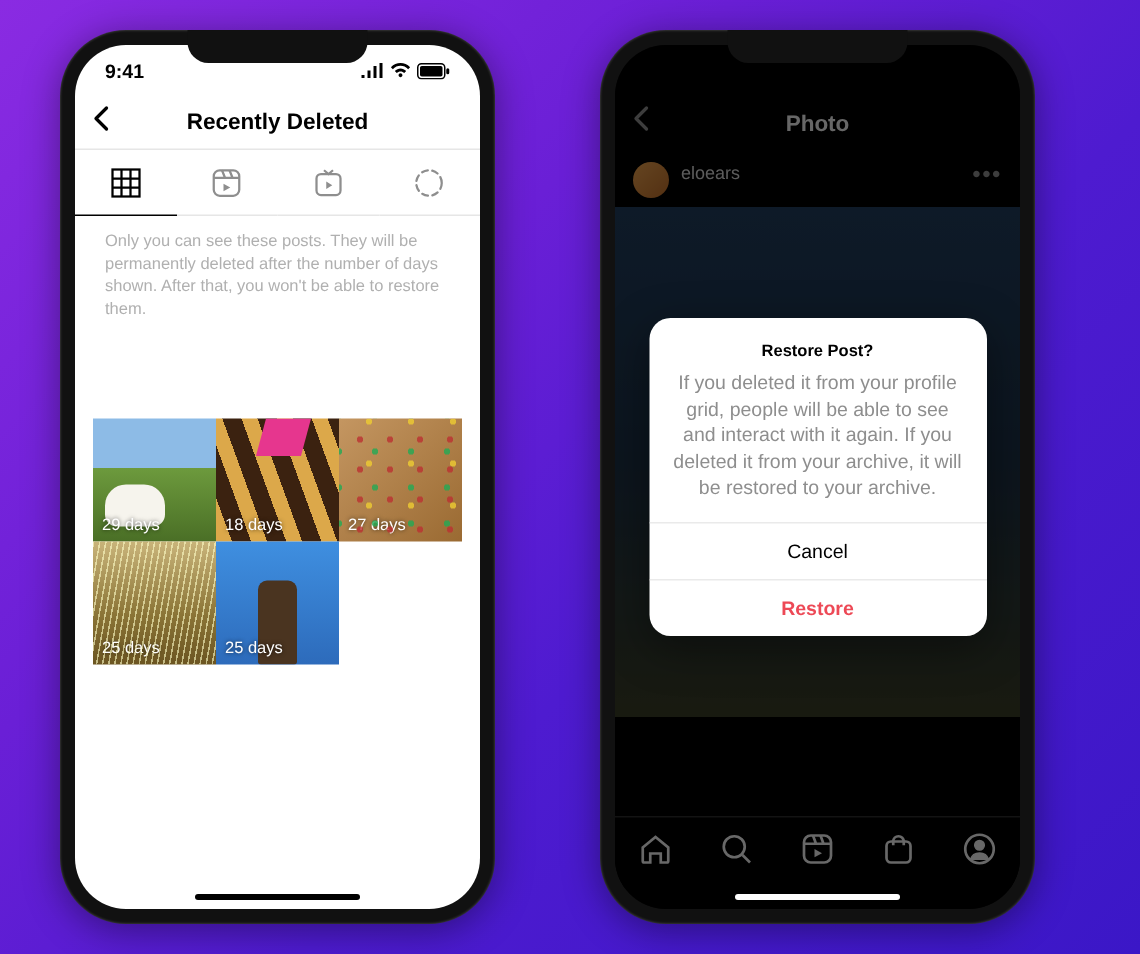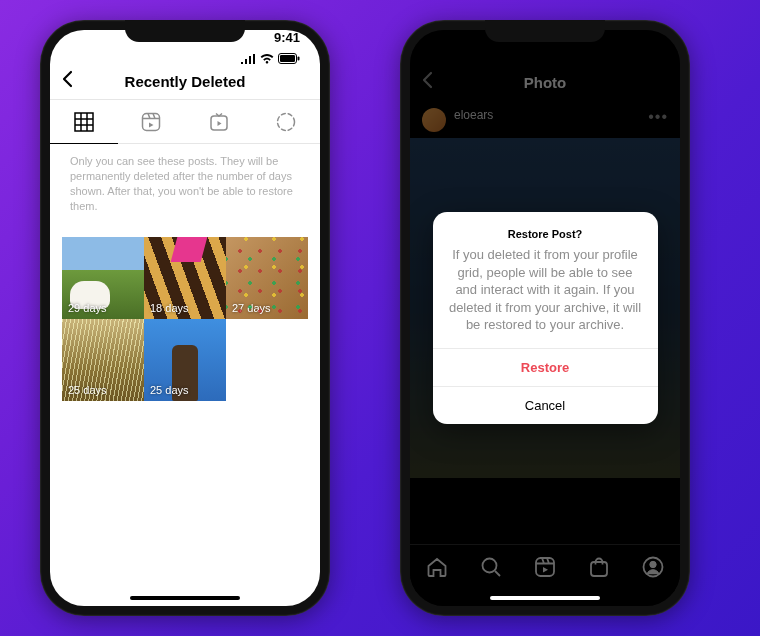--- a/index.html
+++ b/index.html
@@ -25,42 +25,42 @@
     position: relative;
     background: #fff;
   }
   .notch {
     position: absolute; top: 0; left: 50%; transform: translateX(-50%);
     width: 120px; height: 22px;
     background: #111; border-radius: 0 0 14px 14px;
     z-index: 50;
   }
   .status-bar {
-    height: 34px; display: flex; justify-content: space-between; align-items: flex-end;
-    padding: 0 20px; font-size: 13px; font-weight: 600; flex-direction: column;
+    height: 34px; display: flex; justify-content: space-between; align-items: center;
+    padding: 0 20px; font-size: 13px; font-weight: 600;
   }
   .status-bar .right { display: flex; gap: 4px; align-items: center; }
   .dark .status-bar { color: #fff; }
   .nav-bar {
     display: flex; align-items: center; height: 36px;
     position: relative; border-bottom: 0.5px solid #e6e6e6; justify-content: center;
   }
   .nav-bar .back { position: absolute; left: 12px; font-size: 20px; }
   .nav-bar .title { flex:1; text-align: center; font-weight: 600; font-size: 15px; }
   .tabs {
     display: flex; height: 44px;
   }
   .tab { flex:1; display:flex; align-items:center; justify-content:center; border-bottom: 1px solid #e6e6e6; }
   .tab.active { border-bottom: 1.5px solid #000; }
   .info-text {
     font-size: 11px; color: #b0b0b0; text-align: left;
     padding: 10px 20px 12px;
     line-height: 1.35;
   }
-  .grid { display: grid; grid-template-columns: repeat(3, 1fr); gap: 0; padding: 12px; }
+  .grid { display: grid; grid-template-columns: repeat(3, 1fr); gap: 0; padding: 12px; margin-top: 42px; }
   .cell { position: relative; aspect-ratio: 1/1; overflow: hidden; }
   .cell .label { position: absolute; left: 6px; bottom: 5px; color: #fff; font-size: 11px; text-shadow: 0 0 3px rgba(0,0,0,0.7);}
   .thumb-a { background: linear-gradient(180deg,#8dbbe6 40%,#6d9a3d 40%,#4a6f26 100%); }
   .dog { position:absolute; left:8px; bottom:10px; width:40px; height:28px; background:#f6f4ed; border-radius: 14px 14px 8px 8px; }
   .thumb-b { background: repeating-linear-gradient(70deg,#dca84a 0 10px,#3b2210 10px 22px); }
   .pink { position:absolute; top:0; left:30px; width:30px; height:25px; background:#e6368e; transform: skewX(-15deg);}
   .thumb-c { background: linear-gradient(135deg,#c49661 0%,#9a6a32 100%); }
   .thumb-c::after{content:"";position:absolute;inset:0;background-image:radial-gradient(circle,#b33 2px,transparent 2px),radial-gradient(circle,#2a5 2px,transparent 2px),radial-gradient(circle,#ec3 2px,transparent 2px);background-size:20px 20px,24px 24px,28px 28px;background-position:4px 4px,12px 10px,6px 16px;opacity:0.8;}
   .thumb-d { background: linear-gradient(180deg,#c9b47a 0%,#8a7436 60%,#6b5522 100%); }
   .thumb-d::after{content:"";position:absolute;inset:0;background-image:repeating-linear-gradient(100deg,rgba(255,255,200,0.6) 0 1px,transparent 1px 4px);}
@@ -227,20 +227,20 @@
             <path d="M4.8 18.3c1-3 3.5-4.6 6.2-4.6s5.2 1.6 6.2 4.6" fill="#e6e6e6"></path>
           </svg></span>
     </div>
 
     <div class="overlay">
       <div class="dialog">
         <div class="dlg-body">
           <h3>Restore Post?</h3>
           <p>If you deleted it from your profile grid, people will be able to see and interact with it again. If you deleted it from your archive, it will be restored to your archive.</p>
         </div>
+        <div class="btn">Cancel</div>
         <div class="btn primary">Restore</div>
-        <div class="btn">Cancel</div>
       </div>
     </div>
 
     <div class="home-ind"></div>
   </div>
 </div>
 
 </body></html>

